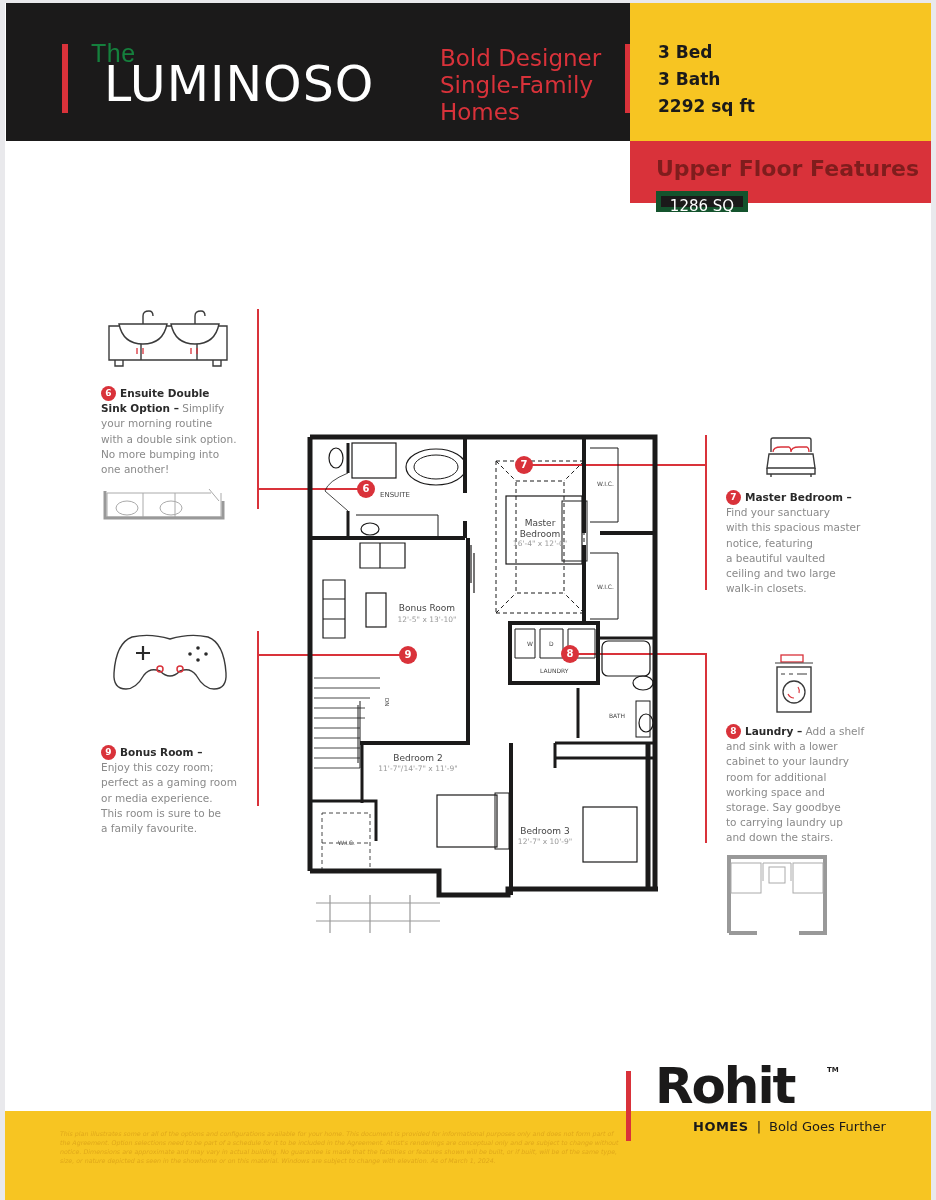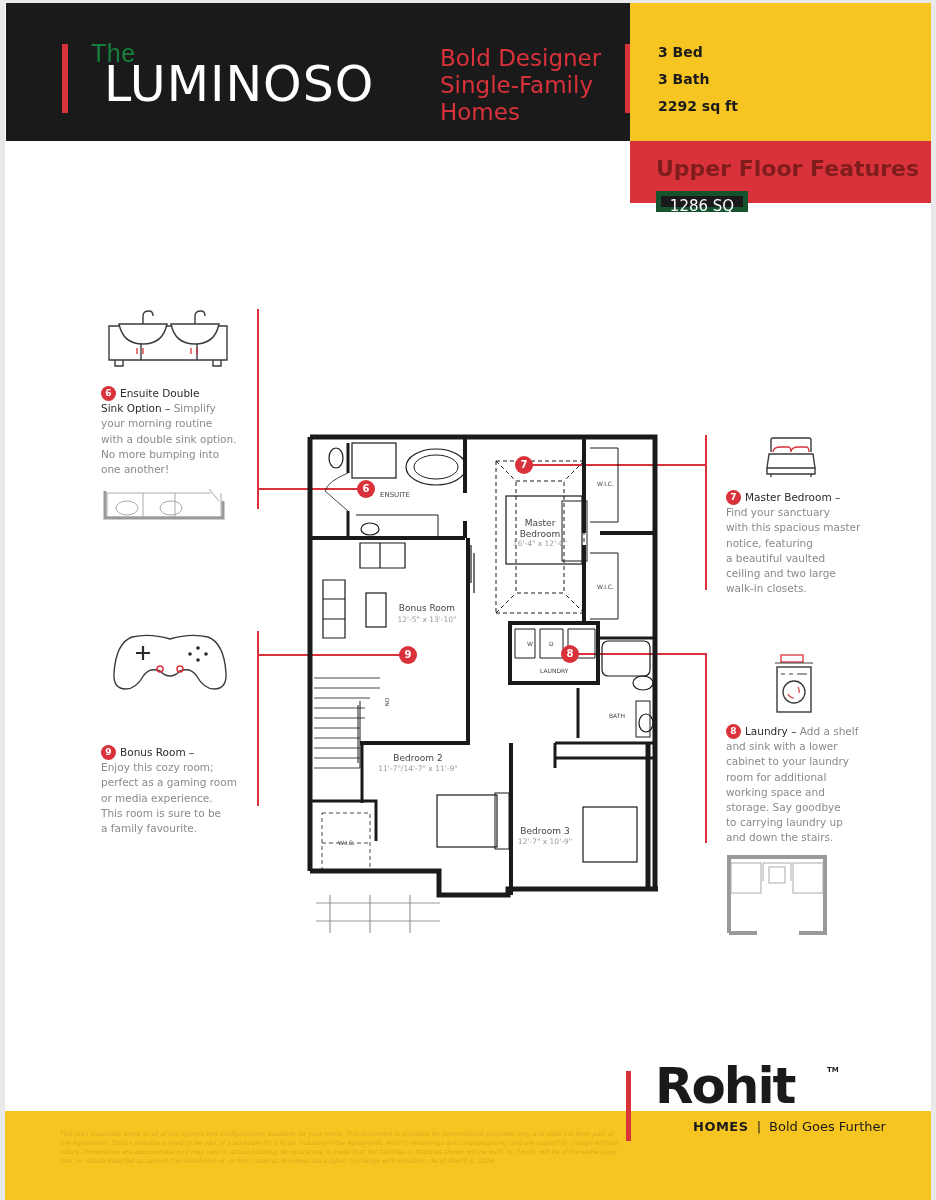--- a/index.html
+++ b/index.html
@@ -9,28 +9,28 @@
 
   
   .hdr-black { position: absolute; left: 1px; top: 0; width: 624px; height: 138px; background: #1b1a1a; }
   .hdr-bar { position: absolute; left: 57px; top: 41px; width: 6px; height: 69px; background: #d9323a; }
   .hdr-the { position: absolute; left: 86px; top: 36px; color: #15803d; font-family: "Liberation Sans", sans-serif; font-size: 25px; font-weight: 300; letter-spacing: 0.5px; }
   .hdr-name { position: absolute; left: 84px; top: 57px; color: #fff; font-family: "DejaVu Sans", sans-serif; font-size: 49px; letter-spacing: 1px; line-height: 1; margin-left: 15px; }
   .hdr-tag { position: absolute; left: 435px; top: 42px; color: #d9323a; font-family: "DejaVu Sans", sans-serif; font-size: 23px; line-height: 27px; }
   .hdr-bar2 { position: absolute; left: 620px; top: 41px; width: 5px; height: 69px; background: #d9323a; }
 
   .hdr-yellow { position: absolute; left: 625px; top: 0; width: 301px; height: 138px; background: #f7c522; }
-  .hdr-stats { position: absolute; left: 653px; top: 36px; color: #1b1a1a; font-family: "DejaVu Sans", sans-serif; font-size: 14px; font-weight: bold; line-height: 27px; }
+  .hdr-stats { position: absolute; left: 653px; top: 36px; color: #1b1a1a; font-family: "DejaVu Sans", sans-serif; font-size: 17px; font-weight: bold; line-height: 27px; }
   .hdr-red { position: absolute; left: 625px; top: 138px; width: 301px; height: 62px; background: #d9323a; }
   .hdr-upper { position: absolute; left: 651px; top: 153px; color: #7f1d1d; font-family: "DejaVu Sans", sans-serif; font-size: 22px; font-weight: bold; }
   .hdr-sqft { position: absolute; left: 651px; top: 188px; width: 92px; height: 21px; background: #1b1a1a; color: #fff; font-size: 15px; text-align: center; line-height: 21px; border: 5px solid #14532d; }
 
   
   .feat { position: absolute; font-family: "DejaVu Sans", sans-serif; font-size: 10.5px; line-height: 15.2px; color: #8a8a8a; }
-  .feat .t { color: #2a2a2a; font-weight: normal; }
+  .feat .t { color: #2a2a2a; font-weight: bold; }
   .badge { display: inline-block; width: 15px; height: 15px; border-radius: 50%; background: #d9323a; color: #fff; font-size: 9px; font-weight: bold; text-align: center; line-height: 15px; margin-right: 4px; vertical-align: 1px; }
   .mbadge { position: absolute; width: 18px; height: 18px; border-radius: 50%; background: #d9323a; color: #fff; font-size: 10px; font-weight: bold; text-align: center; line-height: 18px; }
 
   .rline { position: absolute; background: #d9323a; }
 
   
   .footer { position: absolute; left: 0; top: 1108px; width: 926px; height: 89px; background: #f7c522; }
   .disclaimer { position: absolute; left: 55px; top: 1126px; width: 560px; font-family: "DejaVu Sans", sans-serif; font-style: italic; font-size: 6.3px; line-height: 9px; color: #e0a81a; }
   .logo-bar { position: absolute; left: 621px; top: 1068px; width: 5px; height: 70px; background: #d9323a; }
   .logo-word { position: absolute; left: 650px; top: 1058px; font-family: "DejaVu Sans", sans-serif; font-weight: bold; font-size: 50px; letter-spacing: -2px; color: #1b1a1a; line-height: 1; }

